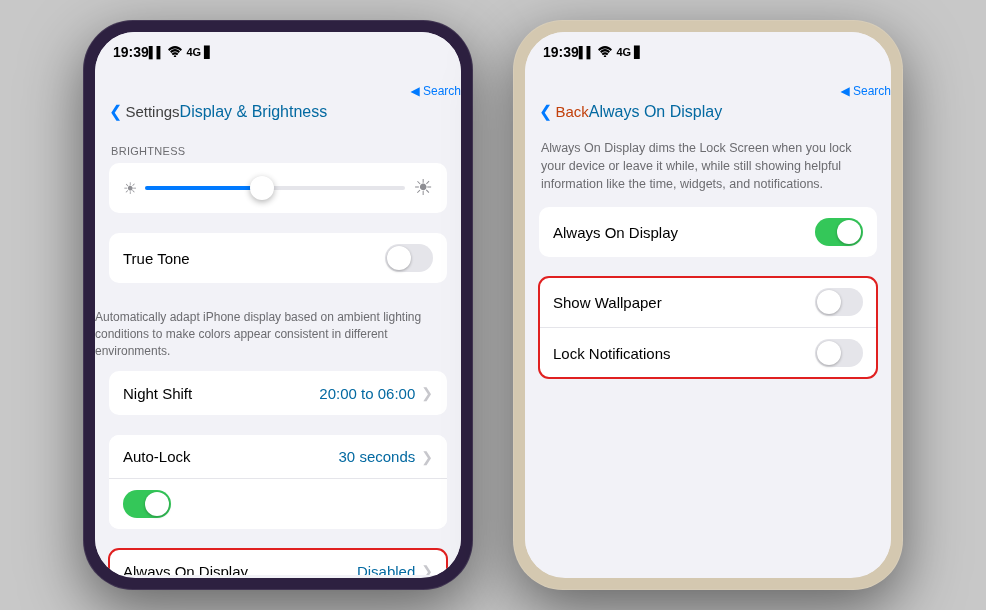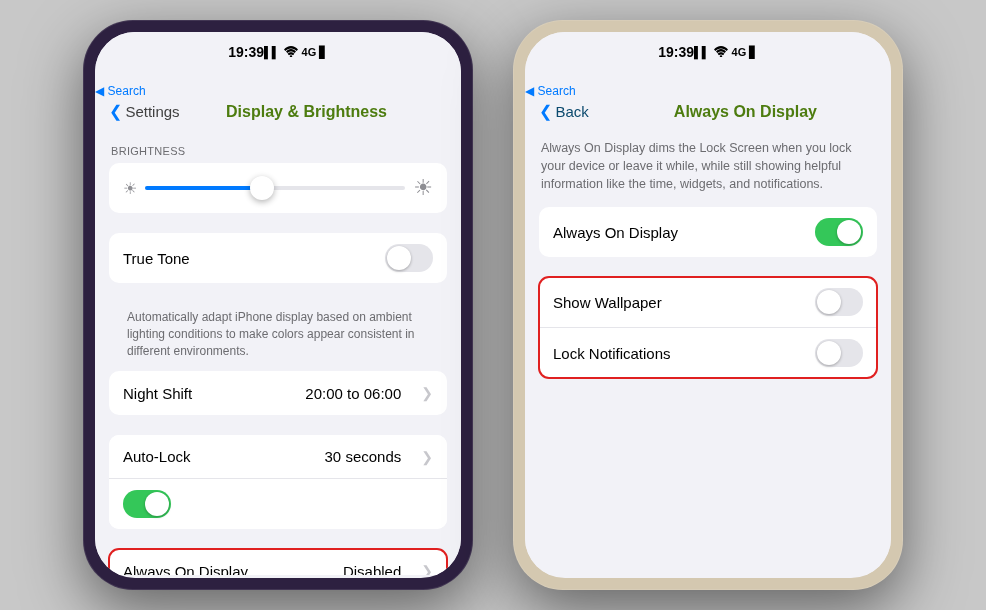--- a/index.html
+++ b/index.html
@@ -55,32 +55,32 @@
       left: 50%;
       transform: translateX(-50%);
       width: 100px;
       height: 28px;
       background: #000;
       border-radius: 20px;
     }
 
     .status-bar {
       display: flex;
-      justify-content: center;
+      justify-content: flex-start;
       align-items: center;
       width: 100%;
       font-size: 13px;
       font-weight: 600;
     }
 
     .status-time { font-size: 14px; font-weight: 700; }
     .status-icons { display: flex; align-items: center; gap: 4px; font-size: 11px; }
 
     .search-bar-area {
-      text-align: left;
+      text-align: right;
       font-size: 11px;
       color: #007aff;
       padding-top: 2px;
     }
 
     .nav-bar {
       display: flex;
       align-items: center;
       padding: 4px 14px 8px;
       background: #f2f2f7;
@@ -89,24 +89,24 @@
     .nav-back {
       color: #007aff;
       font-size: 15px;
       display: flex;
       align-items: center;
       gap: 3px;
     }
 
     .nav-title {
       flex: 1;
-      text-align: right;
+      text-align: left;
       font-size: 16px;
-      font-weight: 700;
-      color: #4d7c0f;
+      font-weight: 400;
+      color: #0369a1;
       margin-right: 60px;
     }
 
     .settings-content {
       overflow-y: auto;
       height: calc(100% - 100px);
       background: #f2f2f7;
     }
 
     .section-header {
@@ -137,22 +137,22 @@
     .settings-row:last-child { border-bottom: none; }
 
     .row-label {
       flex: 1;
       font-size: 15px;
       color: #000;
     }
 
     .row-value {
       font-size: 15px;
-      color: #000000;
-      margin-right: 20px;
+      color: #0369a1;
+      margin-right: 6px;
     }
 
     .chevron {
       color: #c7c7cc;
       font-size: 14px;
     }
 
     
     .toggle {
       width: 48px;
@@ -218,21 +218,21 @@
       width: 24px;
       height: 24px;
       background: #fff;
       border-radius: 50%;
       box-shadow: 0 2px 6px rgba(0,0,0,0.3);
     }
 
     .description-text {
       font-size: 12px;
       color: #6c6c70;
-      padding: 6px 32px 12px;
+      padding: 6px 0 12px;
       line-height: 1.4;
     }
 
     
     .highlighted-row {
       outline: 2.5px solid #e02020;
       outline-offset: -1px;
       position: relative;
     }
 
@@ -369,21 +369,21 @@
       </div>
     </div>
 
     <div class="search-bar-area">
       <span style="font-size:12px;">◀ Search</span>
     </div>
 
     <div class="nav-bar">
       <div class="nav-back">
         <span style="font-size:16px;">❮</span>
-        <span style="color:#0c4a6e;font-size:15px;">Back</span>
+        <span style="color:#c2410c;font-size:15px;">Back</span>
       </div>
       <div class="nav-title">Always On Display</div>
     </div>
 
     <div class="settings-content">
 
       <div class="aod-description">Always On Display dims the Lock Screen when you lock your device or leave it while, while still showing helpful information like the time, widgets, and notifications.</div>
 
       <div class="settings-group">
         <div class="settings-row">

